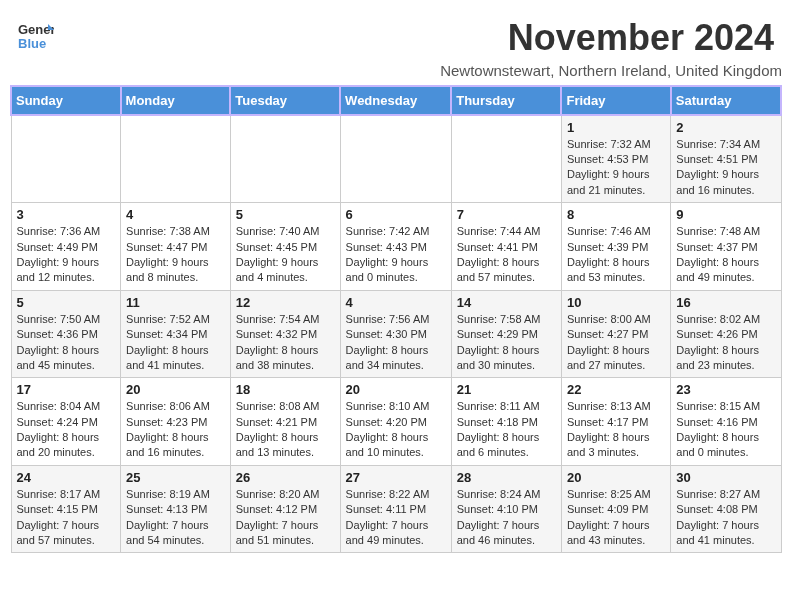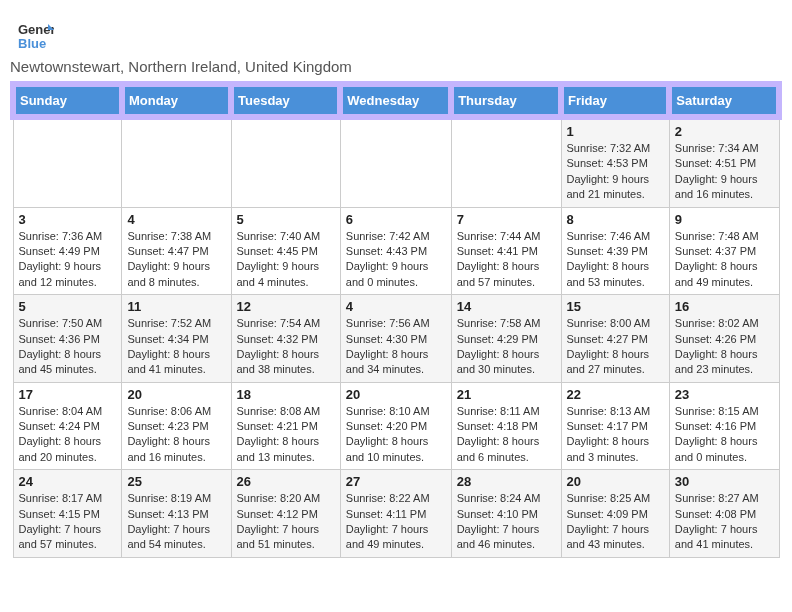--- a/index.html
+++ b/index.html
@@ -27,36 +27,36 @@
     }
     .month-title {
       font-size: 36px;
       font-weight: bold;
       color: #333;
       line-height: 1.1;
     }
     .subtitle {
       font-size: 15px;
       color: #555;
-      text-align: left;
+      text-align: right;
       margin-bottom: 6px;
     }
     .calendar {
       width: 100%;
       border-collapse: collapse;
       font-size: 11px;
     }
     .calendar th {
       background: #4a90d9;
       color: #fff;
       padding: 6px 4px;
       text-align: left;
       font-size: 13px;
       font-weight: bold;
-      border: 6px solid #c4b5fd;
+      border: 2px solid #c4b5fd;
     }
     .calendar td {
       border: 1px solid #ccc;
       vertical-align: top;
       padding: 4px 5px;
       width: 113px;
       min-height: 80px;
       background: #fff;
     }
     .calendar tr:nth-child(odd) td {
@@ -86,20 +86,23 @@
 
 <div class="header">
   <div class="logo">
   <svg width="36" height="36" viewBox="0 0 36 36">
     <rect x="0" y="0" width="36" height="36" fill="none"></rect>
     <text x="0" y="16" font-size="13" font-weight="bold" font-family="Arial" fill="#333">General</text>
     <text x="0" y="30" font-size="13" font-weight="bold" font-family="Arial" fill="#4a90d9">Blue</text>
     <polygon points="30,6 36,12 30,12" fill="#4a90d9"></polygon>
   </svg>
 </div>
+  <div class="title-section">
+    <div class="month-title">November 2024</div>
+  </div>
 </div>
 
 <div class="subtitle">Newtownstewart, Northern Ireland, United Kingdom</div>
 
 <table class="calendar">
   <thead>
     <tr>
       <th>Sunday</th>
       <th>Monday</th>
       <th>Tuesday</th>
@@ -170,21 +173,21 @@
         </td>
         <td>
           <span class="day-number">4</span>
           <div class="day-info">Sunrise: 7:56 AM<br>Sunset: 4:30 PM<br>Daylight: 8 hours and 34 minutes.</div>
         </td>
         <td>
           <span class="day-number">14</span>
           <div class="day-info">Sunrise: 7:58 AM<br>Sunset: 4:29 PM<br>Daylight: 8 hours and 30 minutes.</div>
         </td>
         <td>
-          <span class="day-number">15</span>
+          <span class="day-number">10</span>
           <div class="day-info">Sunrise: 8:00 AM<br>Sunset: 4:27 PM<br>Daylight: 8 hours and 27 minutes.</div>
         </td>
         <td>
           <span class="day-number">16</span>
           <div class="day-info">Sunrise: 8:02 AM<br>Sunset: 4:26 PM<br>Daylight: 8 hours and 23 minutes.</div>
         </td>
       </tr>
       <tr>
         <td>
           <span class="day-number">17</span>

